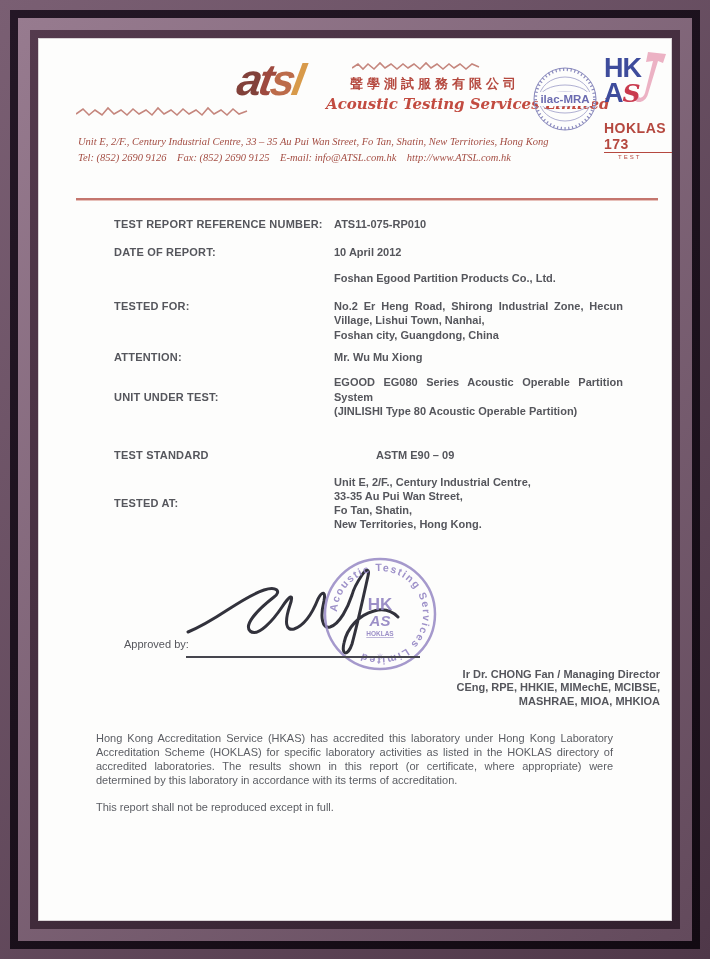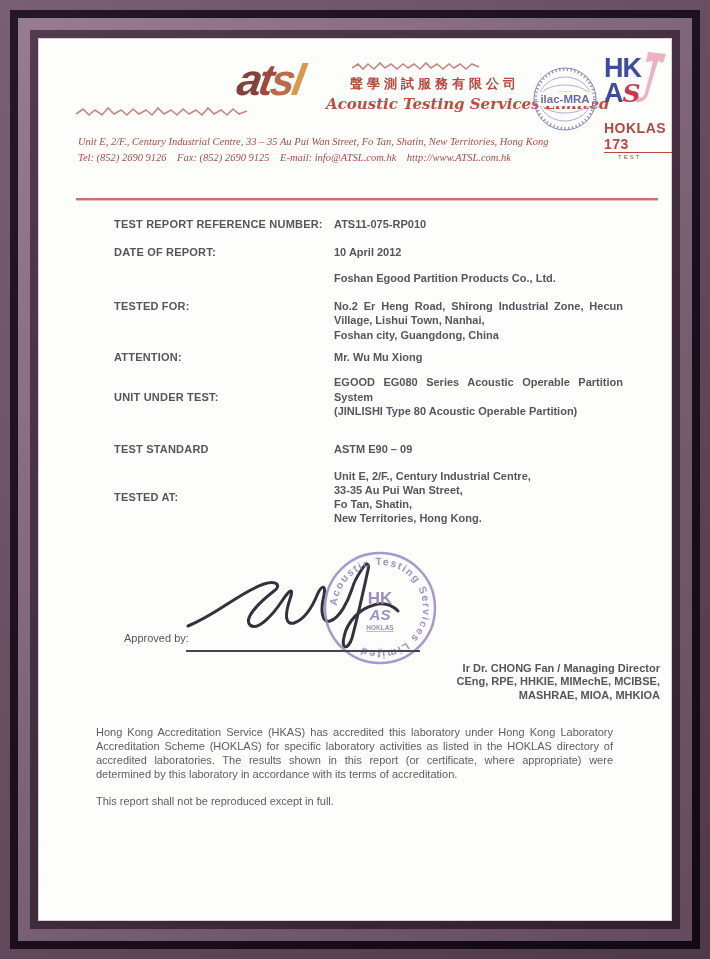--- a/index.html
+++ b/index.html
@@ -52,21 +52,21 @@
     line-height:1.34; letter-spacing:0.2px; }
 
   
   .fields { margin:17px 0 0 38px; }
   .row { display:flex; align-items:center; }
   .row .lbl { width:220px; flex:0 0 220px; font-size:11px; font-weight:bold; color:#55565c;
     letter-spacing:0.2px; }
   .row .val { width:289px; font-size:11px; font-weight:bold; color:#55565c;
     white-space:pre-line; text-align:justify; line-height:1.3; }
   .mb1{margin-bottom:14px;} .mb2{margin-bottom:11px;} .mb3{margin-bottom:8px;} .mb4{margin-bottom:11px;}
-  .gap-top{margin-top:24px; margin-bottom:12px;}
+  .gap-top{margin-top:30px; margin-bottom:12px;gap:42px;}
 
   
   .sig-area { position:relative; height:96px; margin:36px 0 0 38px; }
   .approved { position:absolute; left:10px; top:70px; font-size:11px; color:#55565c; }
   .sig-svg { position:absolute; left:70px; top:-2px; }
   .sig-line { position:absolute; left:72px; top:88px; width:234px; border-top:2px solid #46464e; }
   .stamp { position:absolute; left:206px; top:-14px; opacity:0.88; }
   .name-block { margin:4px 0 0 152px; font-size:11px; font-weight:bold; color:#55565c; line-height:1.22;text-align:right; }
 
   

